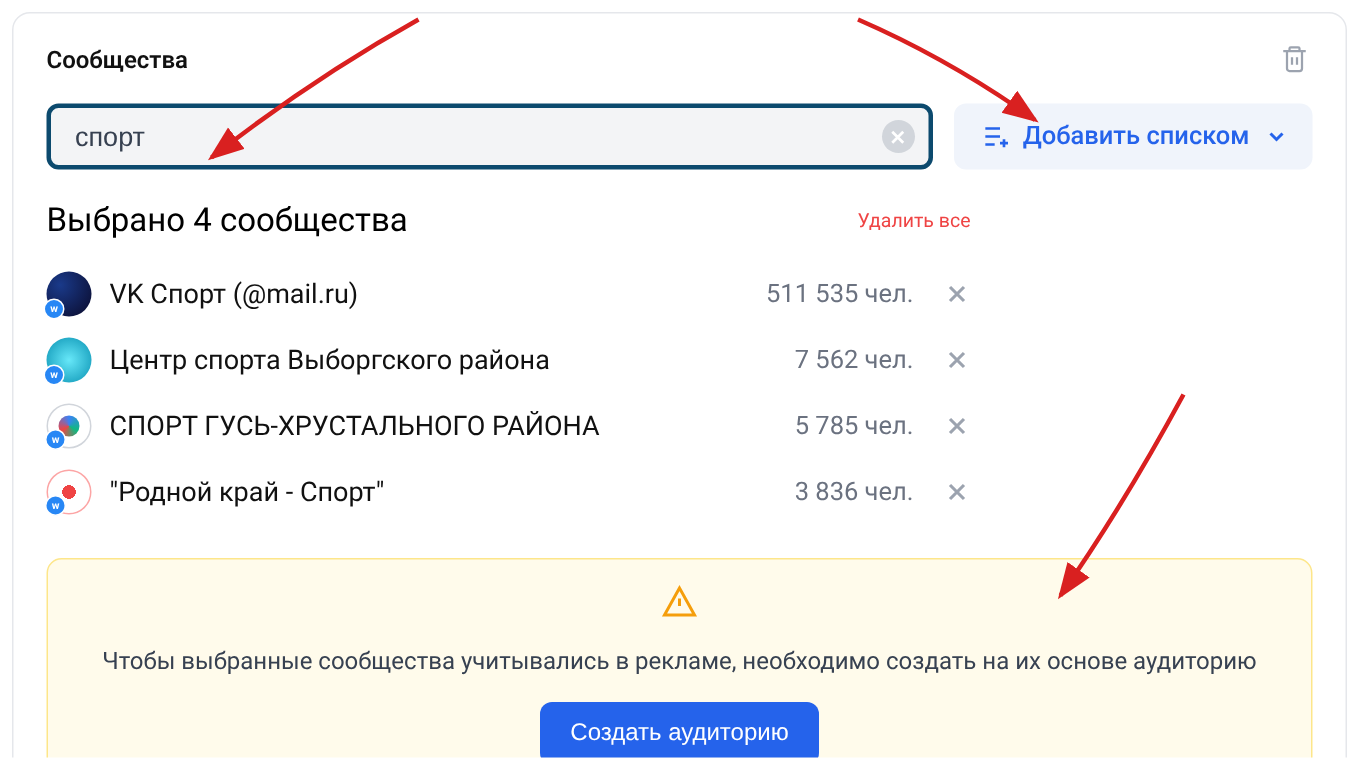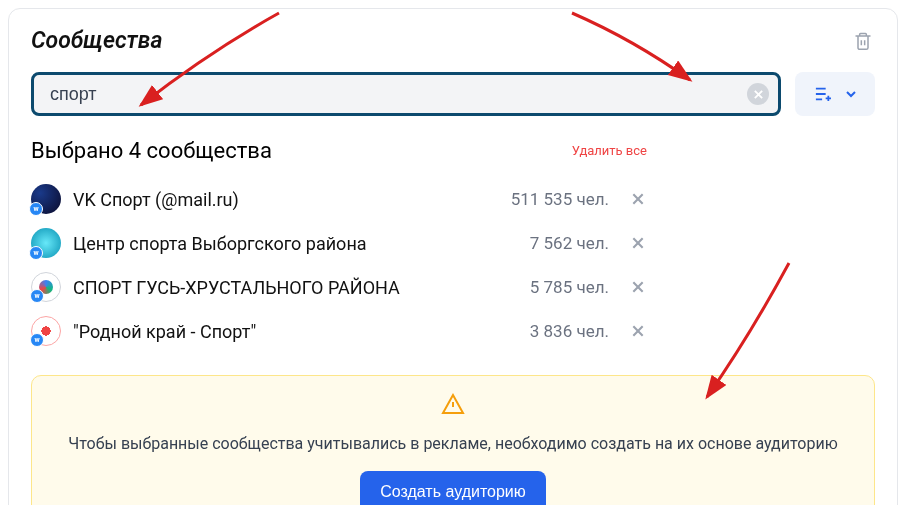--- a/index.html
+++ b/index.html
@@ -16,24 +16,23 @@
       padding: 18px 22px 22px 22px;
       position: relative;
     }
     .panel-header {
       display: flex;
       justify-content: space-between;
       align-items: center;
       margin-bottom: 18px;
     }
     .panel-title {
-      font-size: 23px;
+      font-size: 16px;
       font-weight: 600;
       color: #111;
-      font-style: italic;
     }
     .trash-btn {
       color: #9ca3af;
       cursor: pointer;
       width: 24px;
       height: 24px;
       display: flex;
       align-items: center;
       justify-content: center;
     }
@@ -227,20 +226,21 @@
       <div class="clear-btn">
         <svg viewBox="0 0 12 12" fill="none" stroke="#fff" stroke-width="2">
             <path d="M2 2l8 8M10 2l-8 8"></path>
           </svg>
       </div>
     </div>
     <div class="add-list-btn">
       <svg width="20" height="16" viewBox="0 0 22 18" fill="none" stroke="currentColor" stroke-width="2">
           <path d="M3 3h11M3 9h11M3 15h7M17 11v6M14 14h6"></path>
         </svg>
+      <span>Добавить списком</span>
       <svg class="chev" viewBox="0 0 12 12" fill="none" stroke="currentColor" stroke-width="2">
           <path d="M2 4l4 4 4-4"></path>
         </svg>
     </div>
   </div>
 
   <div class="sel-row">
     <div class="sel-count">Выбрано 4 сообщества</div>
     <div class="remove-all">Удалить все</div>
   </div>

